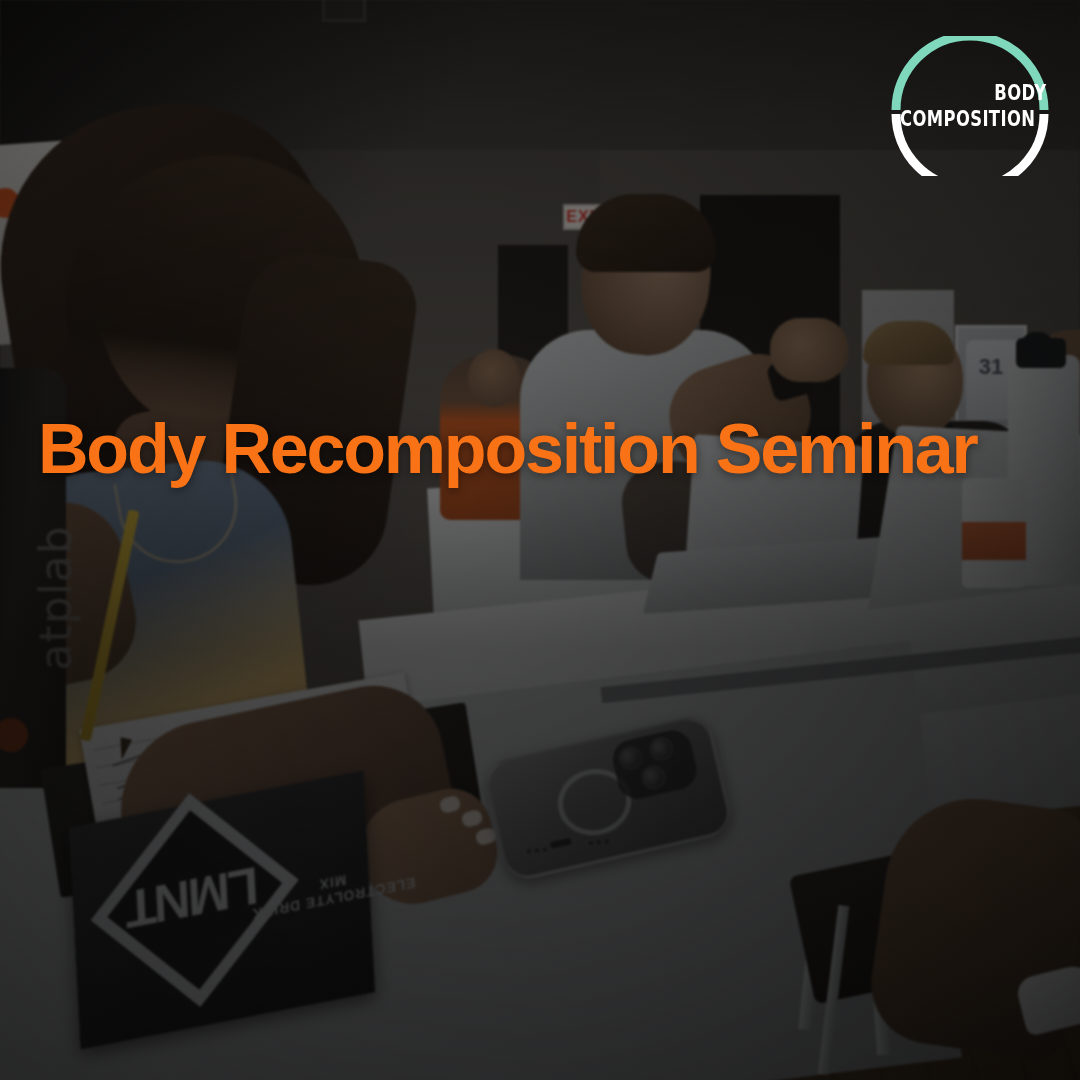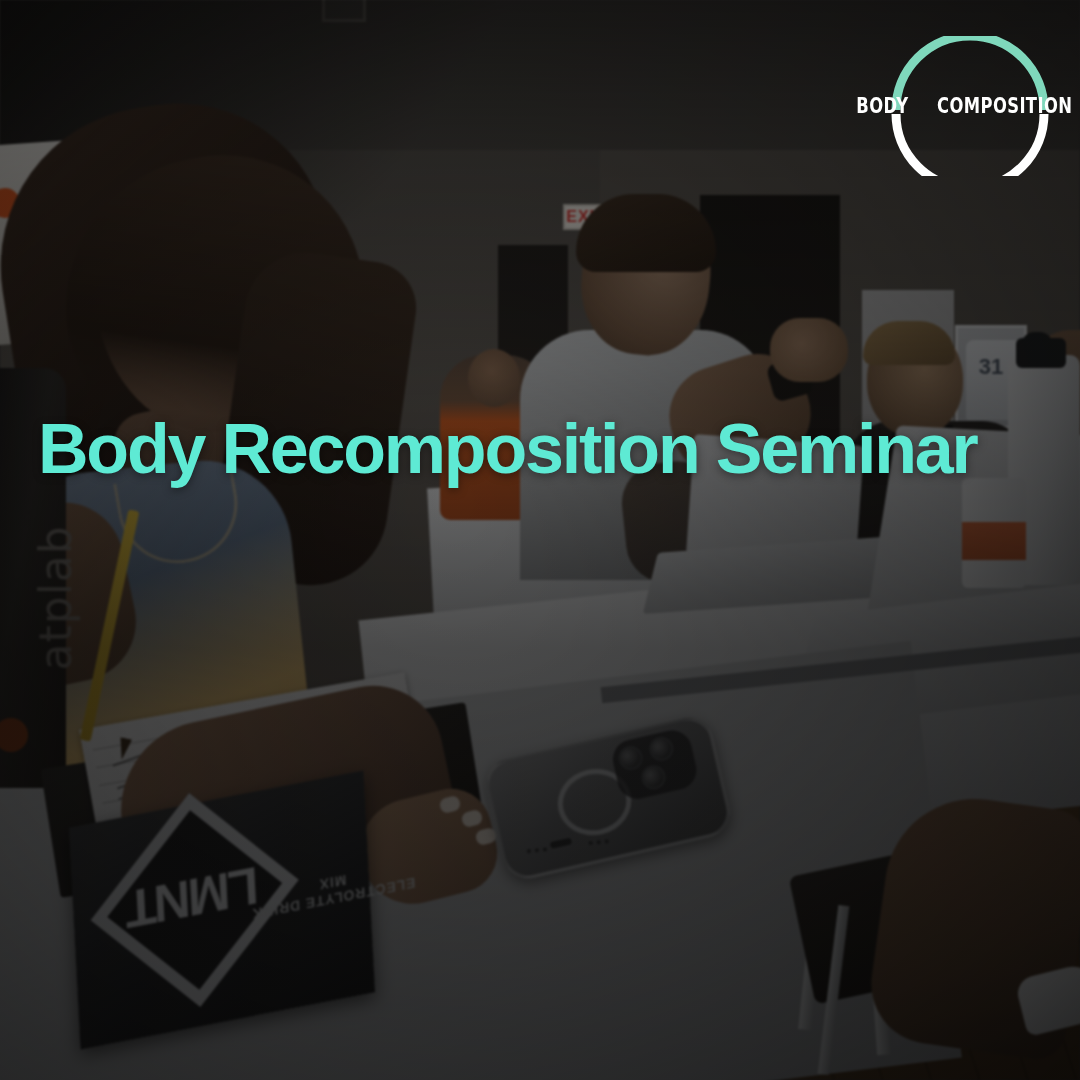--- a/index.html
+++ b/index.html
@@ -473,21 +473,21 @@
   }
   .blurwrap{ position:absolute; inset:0; filter:blur(1.1px); }
 
   
   .logo{
     position:absolute; left:886px; top:36px; width:188px; height:140px;
   }
   .logo svg{ position:absolute; left:0; top:0; }
   .logo-text{
     position:absolute; left:0; top:0; width:168px; height:140px;
-    display:flex; flex-direction:row; align-items:center;
+    display:flex; flex-direction:column; align-items:flex-end;
     justify-content:center; gap:2px; pointer-events:none;
   }
   .logo-text .l1{
     font-family:"DejaVu Sans", sans-serif;
     font-weight:bold; font-size:21px; color:#ffffff;
     letter-spacing:.5px; transform:scaleX(.78);
   }
   .logo-text .l2{
     font-family:"DejaVu Sans", sans-serif;
     font-weight:bold; font-size:21px; color:#ffffff;
@@ -496,21 +496,21 @@
 
   
   .copy{
     position:absolute; left:38px; top:414px; width:1020px;
   }
   .headline{
     font-family:"Liberation Sans", sans-serif;
     font-weight:bold;
     font-size:70px;
     line-height:1.0;
-    color:#5eead4;
+    color:#f97316;
     letter-spacing:-2.2px;
     white-space:nowrap;
     text-shadow:0 2px 10px rgba(0,0,0,.45);
   }
   .sub{
     margin-top:14px;
     font-family:"Liberation Sans", sans-serif;
     font-weight:400;
     font-size:40px;
     line-height:1.30;

